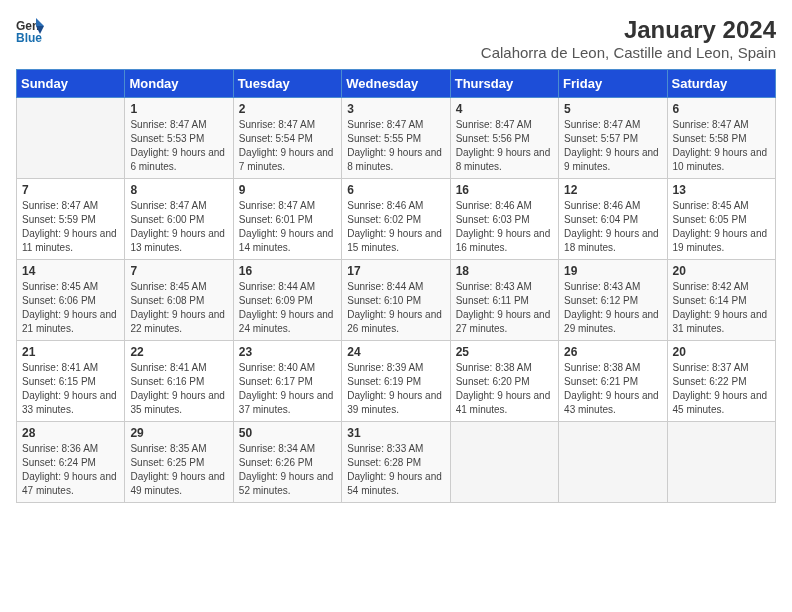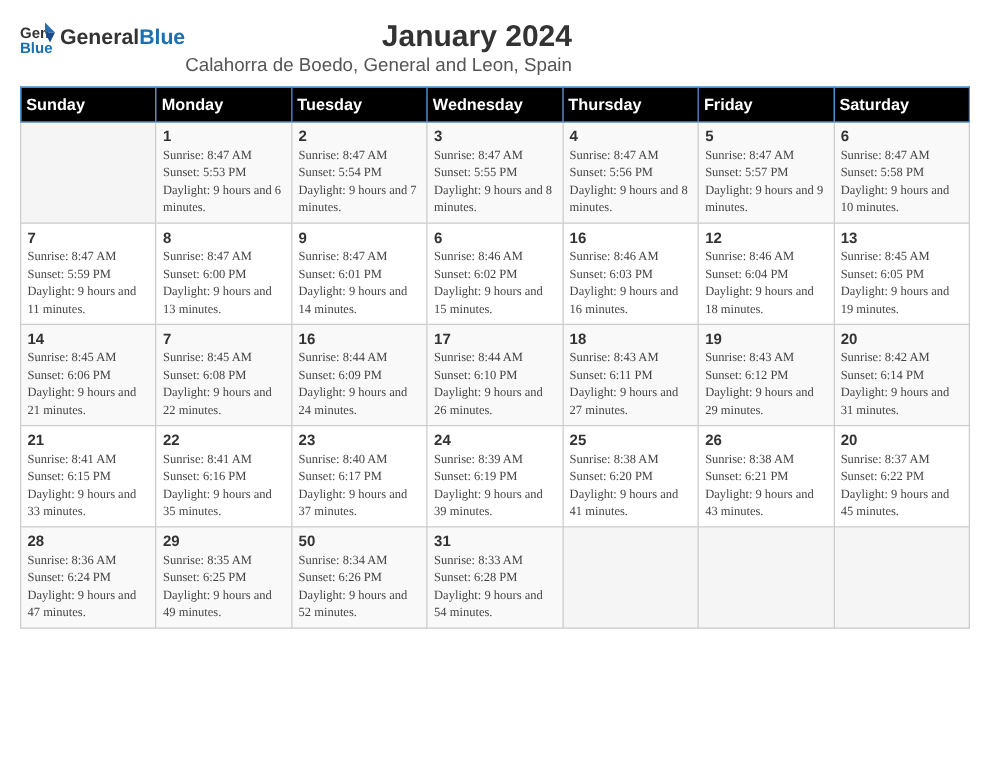--- a/index.html
+++ b/index.html
@@ -5,21 +5,21 @@
     * { box-sizing: border-box; margin: 0; padding: 0; }
     body {
       font-family: Arial, sans-serif;
       background: #fff;
       width: 792px;
       min-height: 612px;
       padding: 16px;
     }
     .header-area {
       display: flex;
-      justify-content: flex-start;
+      justify-content: space-between;
       align-items: flex-start;
       margin-bottom: 8px;
     }
     .logo {
       display: flex;
       align-items: center;
       gap: 4px;
     }
     .logo-icon {
       width: 28px;
@@ -36,21 +36,21 @@
     .location-title {
       font-size: 15px;
       color: #555;
     }
     .calendar-table {
       width: 100%;
       border-collapse: collapse;
       border: 1px solid #ccc;
     }
     .calendar-table thead tr th {
-      background-color: #000000;
+      background-color: #1d4ed8;
       color: #fff;
       font-size: 13px;
       font-weight: bold;
       padding: 6px 4px;
       text-align: left;
       border: 1px solid #4a8cd0;
     }
     .calendar-table tbody tr td {
       border: 1px solid #ccc;
       vertical-align: top;
@@ -70,44 +70,40 @@
     .day-number {
       font-weight: bold;
       font-size: 12px;
       display: block;
       margin-bottom: 2px;
     }
     .day-info {
       font-size: 10px;
       line-height: 1.4;
       color: #444;
-      font-family: Liberation Serif, serif;
     }
     .empty-cell {
       background: #f5f5f5 !important;
     }
   </style>
 </head>
 <body>
 
 <div class="header-area">
   <div class="logo">
     <svg class="logo-icon" viewBox="0 0 28 28" xmlns="http://www.w3.org/2000/svg">
       <text x="0" y="14" font-size="12" font-weight="bold" fill="#333">Gen</text>
       <text x="0" y="26" font-size="12" font-weight="bold" fill="#1a6faf">Blue</text>
       <polygon points="20,2 28,10 20,10" fill="#2a6db5"></polygon>
       <polygon points="20,10 28,10 24,18" fill="#1a4a8a"></polygon>
     </svg>
-    <div>
-      <span style="font-size:17px;font-weight:bold;color:#333;">General</span><span style="font-size:17px;font-weight:bold;color:#1a6faf;">Blue</span>
-    </div>
   </div>
   <div class="title-area">
     <div class="month-title">January 2024</div>
-    <div class="location-title">Calahorra de Boedo, General and Leon, Spain</div>
+    <div class="location-title">Calahorra de Leon, Castille and Leon, Spain</div>
   </div>
 </div>
 
 <table class="calendar-table">
   <thead>
     <tr>
     <th>Sunday</th>
         <th>Monday</th>
         <th>Tuesday</th>
         <th>Wednesday</th>

